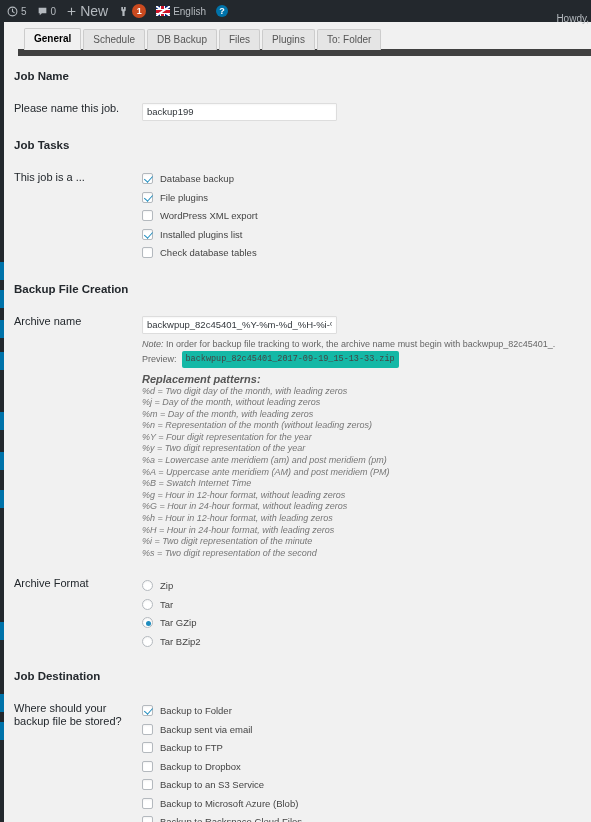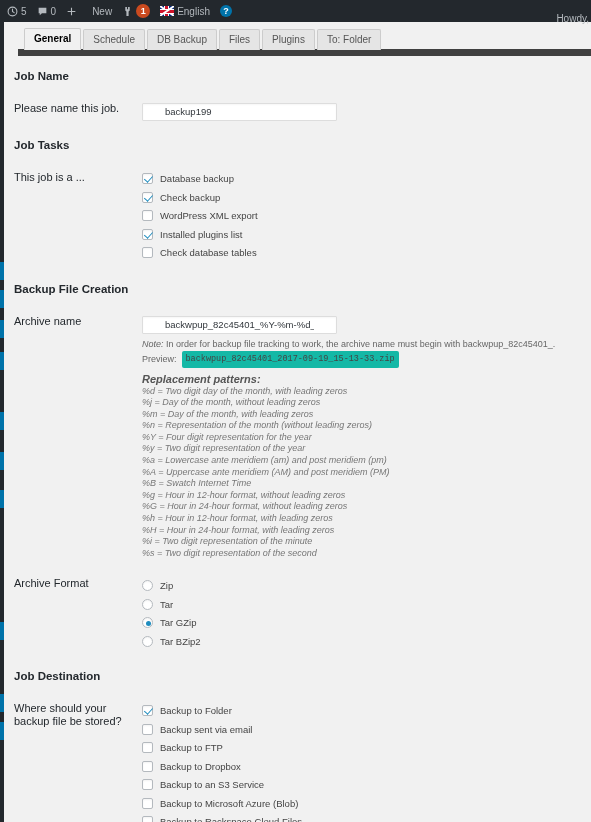--- a/index.html
+++ b/index.html
@@ -72,21 +72,21 @@
   .ab-flag i::after {
     content: ""; position: absolute; left: 0; top: 3.5px; width: 14px; height: 3px;
     background: #cf142b; box-shadow: 0 -1px 0 #fff, 0 1px 0 #fff;
   }
   .ab-help {
     width: 12px; height: 12px; border-radius: 50%;
     background: #0073aa; color: #fff;
     font-size: 9px; font-weight: bold;
     display: inline-flex; align-items: center; justify-content: center;
   }
-  .ab-new { font-size: 10px; color: #b4b9be; margin-left: 12px; }
+  .ab-new { font-size: 14px; color: #b4b9be; }
   .ab-right {
     position: absolute; right: 0; top: 0;
     height: 36px; display: flex; align-items: center;
     padding-right: 2px; font-size: 10px; color: #b4b9be;
   }
 
   
   .adminmenu {
     position: absolute;
     left: 0; top: 22px;
@@ -162,21 +162,21 @@
   }
   .row-field { flex: 1 1 auto; }
 
   input.txt {
     background: #fff;
     border: 1px solid #ddd;
     box-shadow: 0 1px 2px rgba(0,0,0,0.04) inset;
     height: 18px;
     font-size: 9.5px;
     color: #32373c;
-    padding: 2px 22px;
+    padding: 2px 4px;
     font-family: "Liberation Sans", sans-serif;
     border-radius: 1px;
   }
   #job-name-input { width: 195px; }
   #archive-name-input { width: 195px; }
 
   
   .opt {
     display: flex;
     align-items: center;
@@ -358,21 +358,21 @@
     <h3 class="section-title">Job Tasks</h3>
     <div class="row" style="margin-top:19px;">
       <div class="row-label">This job is a ...</div>
       <div class="row-field">
         <label class="opt">
           <span class="cb checked"></span>
           <span>Database backup</span>
         </label>
         <label class="opt">
           <span class="cb checked"></span>
-          <span>Check backup</span>
+          <span>File plugins</span>
         </label>
         <label class="opt">
           <span class="cb"></span>
           <span>WordPress XML export</span>
         </label>
         <label class="opt">
           <span class="cb checked"></span>
           <span>Installed plugins list</span>
         </label>
         <label class="opt">

